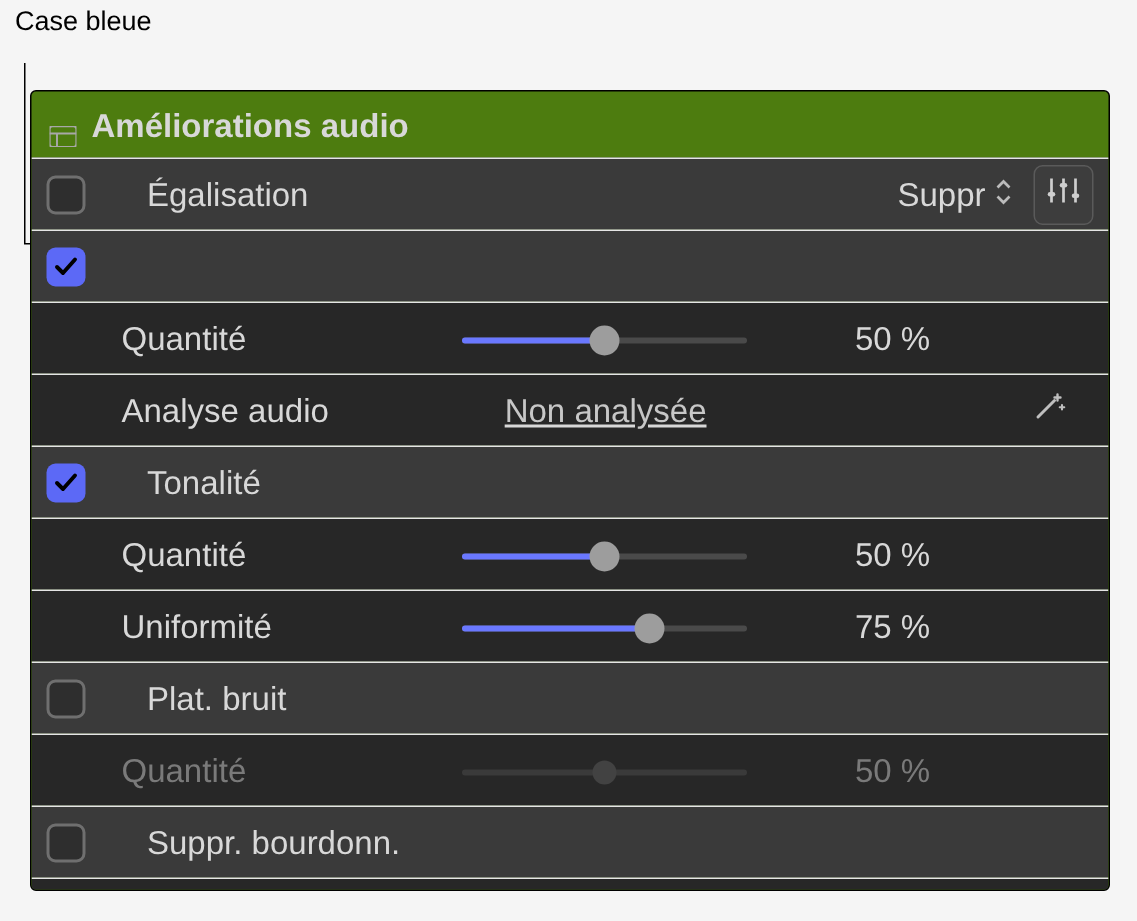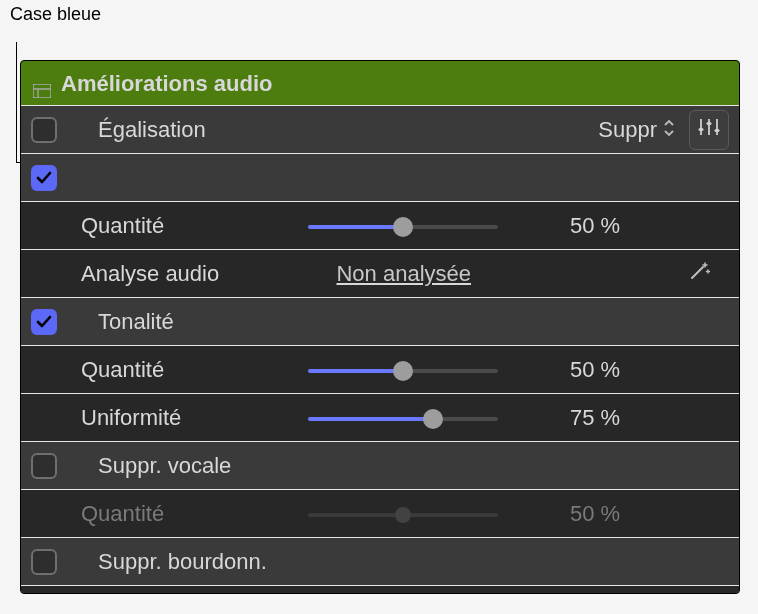--- a/index.html
+++ b/index.html
@@ -161,21 +161,21 @@
           <div class="fill" style="width:66%"></div>
           <div class="thumb" style="left:66%"></div>
       </div>
     </div>
     <span class="value">75 %</span>
     <span class="trail"></span>
   </div>
 
   <div class="row header-row">
     <span class="checkbox unchecked"></span>
-    <span class="label">Suppr. vocale</span>
+    <span class="label">Plat. bruit</span>
   </div>
 
   <div class="row sub dim">
     <span class="label">Quantité</span>
     <div class="slider-wrap">
       <div class="slider dim">
         <div class="track"></div>
           <div class="thumb" style="left:50%"></div>
       </div>
     </div>

